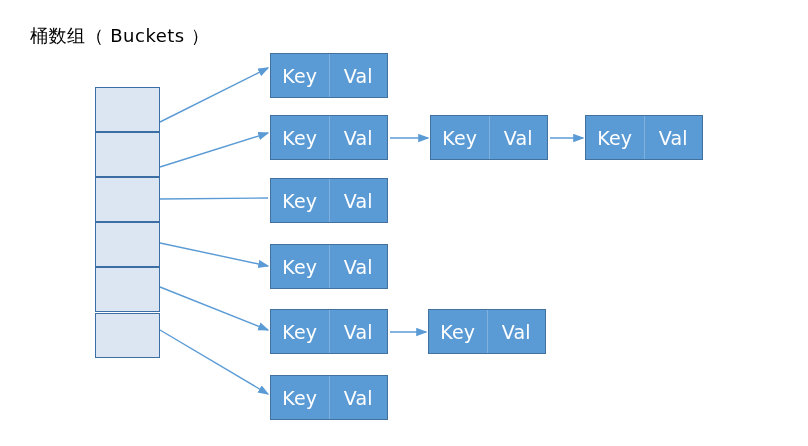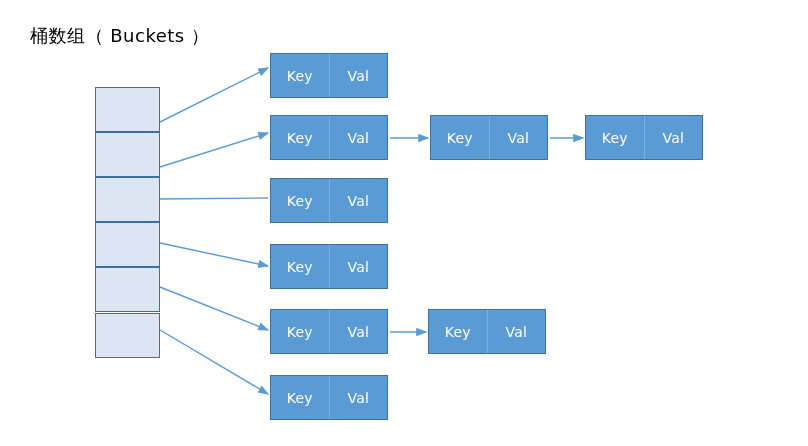--- a/index.html
+++ b/index.html
@@ -53,21 +53,21 @@
     border: 1.2px solid #41719c;
     display: flex;
     align-items: stretch;
   }
   .kv-cell {
     flex: 1 1 50%;
     display: flex;
     align-items: center;
     justify-content: center;
     color: #ffffff;
-    font-size: 14px;
+    font-size: 19px;
     letter-spacing: 0.2px;
   }
   .kv-cell.key {
     border-right: 1.2px solid #7fb0de;
   }
   svg.links {
     position: absolute;
     left: 0;
     top: 0;
     width: 808px;

